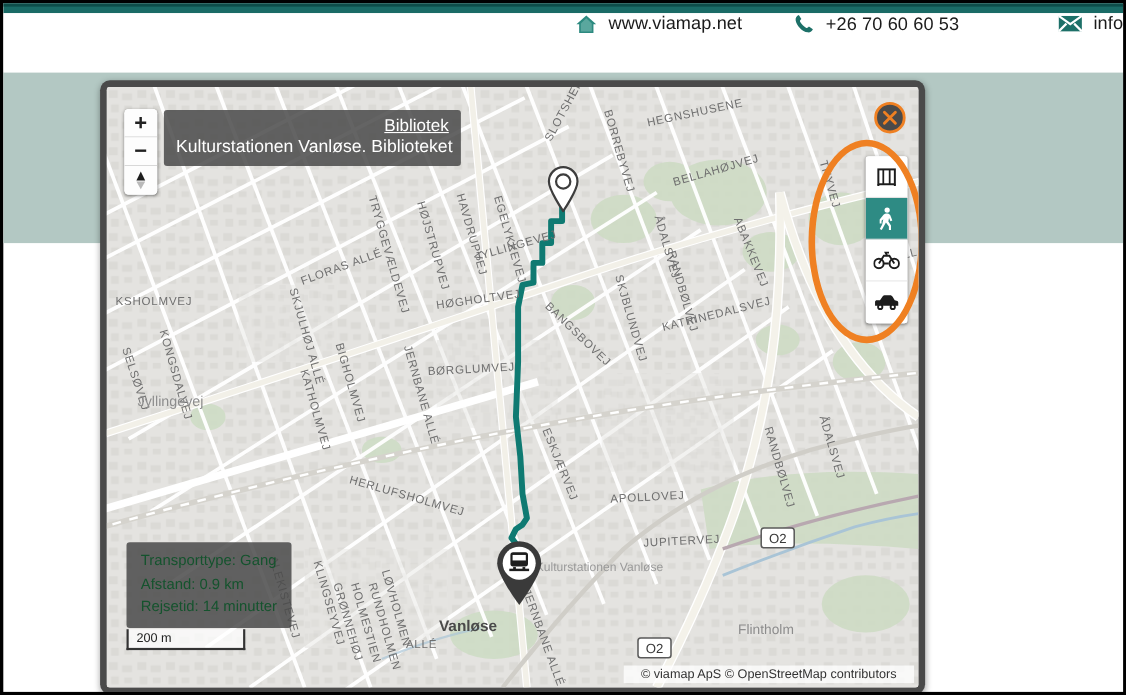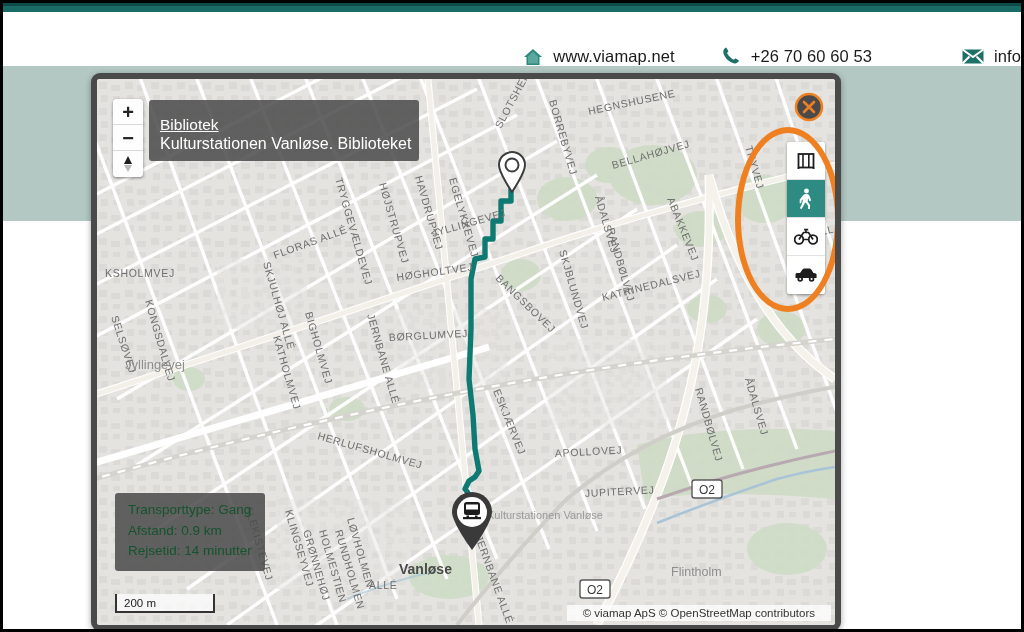--- a/index.html
+++ b/index.html
@@ -20,21 +20,21 @@
     background: #1a6b66;
   }
   .top-accent-dark {
     position: absolute; left: 0; top: 0; width: 100%; height: 3px;
     background: #0d4d49;
   }
   
   .header {
     position: absolute; left: 0; top: 9px; width: 100%; height: 54px;
     background: #ffffff;
-    display: flex; align-items: flex-end; justify-content: flex-end;
+    display: flex; align-items: flex-start; justify-content: flex-end;
     padding-right: 0;
   }
   .contact-group {
     display: flex; align-items: center; gap: 10px;
     margin-right: 46px; white-space: nowrap;
   }
   .contact-group:last-child { margin-right: 0; padding-left: 44px; }
   .contact-text {
     font-size: 16.5px; color: #1b1b1b; letter-spacing: .1px;
   }
@@ -74,23 +74,24 @@
     cursor: pointer;
   }
   .zoom-btn:last-child { border-bottom: none; }
   .zoom-btn .plus, .zoom-btn .minus {
     font-size: 20px; font-weight: bold; color: #222; line-height: 1;
   }
   
   .tooltip {
     position: absolute; left: 52px; top: 21px;
     background: rgba(74,74,74,.86);
-    padding: 16px 11px 8px 11px;
+    padding: 6px 11px 8px 11px;
     border-radius: 3px;
     max-width: 270px;
+    text-align: right;
   }
   .tooltip-title {
     color: #ffffff; font-size: 15.5px; text-decoration: underline;
     display: block; margin-bottom: 1px;
   }
   .tooltip-sub {
     color: #ffffff; font-size: 16px; display: block; white-space: nowrap;
   }
   
   .close-btn {
@@ -126,22 +127,22 @@
     background: rgba(74,74,74,.86);
     padding: 7px 13px 9px 13px;
     border-radius: 3px;
   }
   .info-line {
     color: #14532d; font-size: 13.5px; display: block; line-height: 1.52;
     white-space: nowrap;
   }
   
   .scale {
-    position: absolute; left: 18px; bottom: 12px;
-    width: 100px; height: 19px;
+    position: absolute; left: 18px; bottom: 34px;
+    width: 108px; height: 19px;
     border: 2px solid #333; border-top: none;
     background: rgba(255,255,255,.72);
     display: flex; align-items: center; padding-left: 7px;
   }
   .scale-label { font-size: 11.5px; color: #222; }
   
   .attrib {
     position: absolute; right: 4px; bottom: 4px;
     background: rgba(255,255,255,.78);
     font-size: 11.5px; color: #333;

